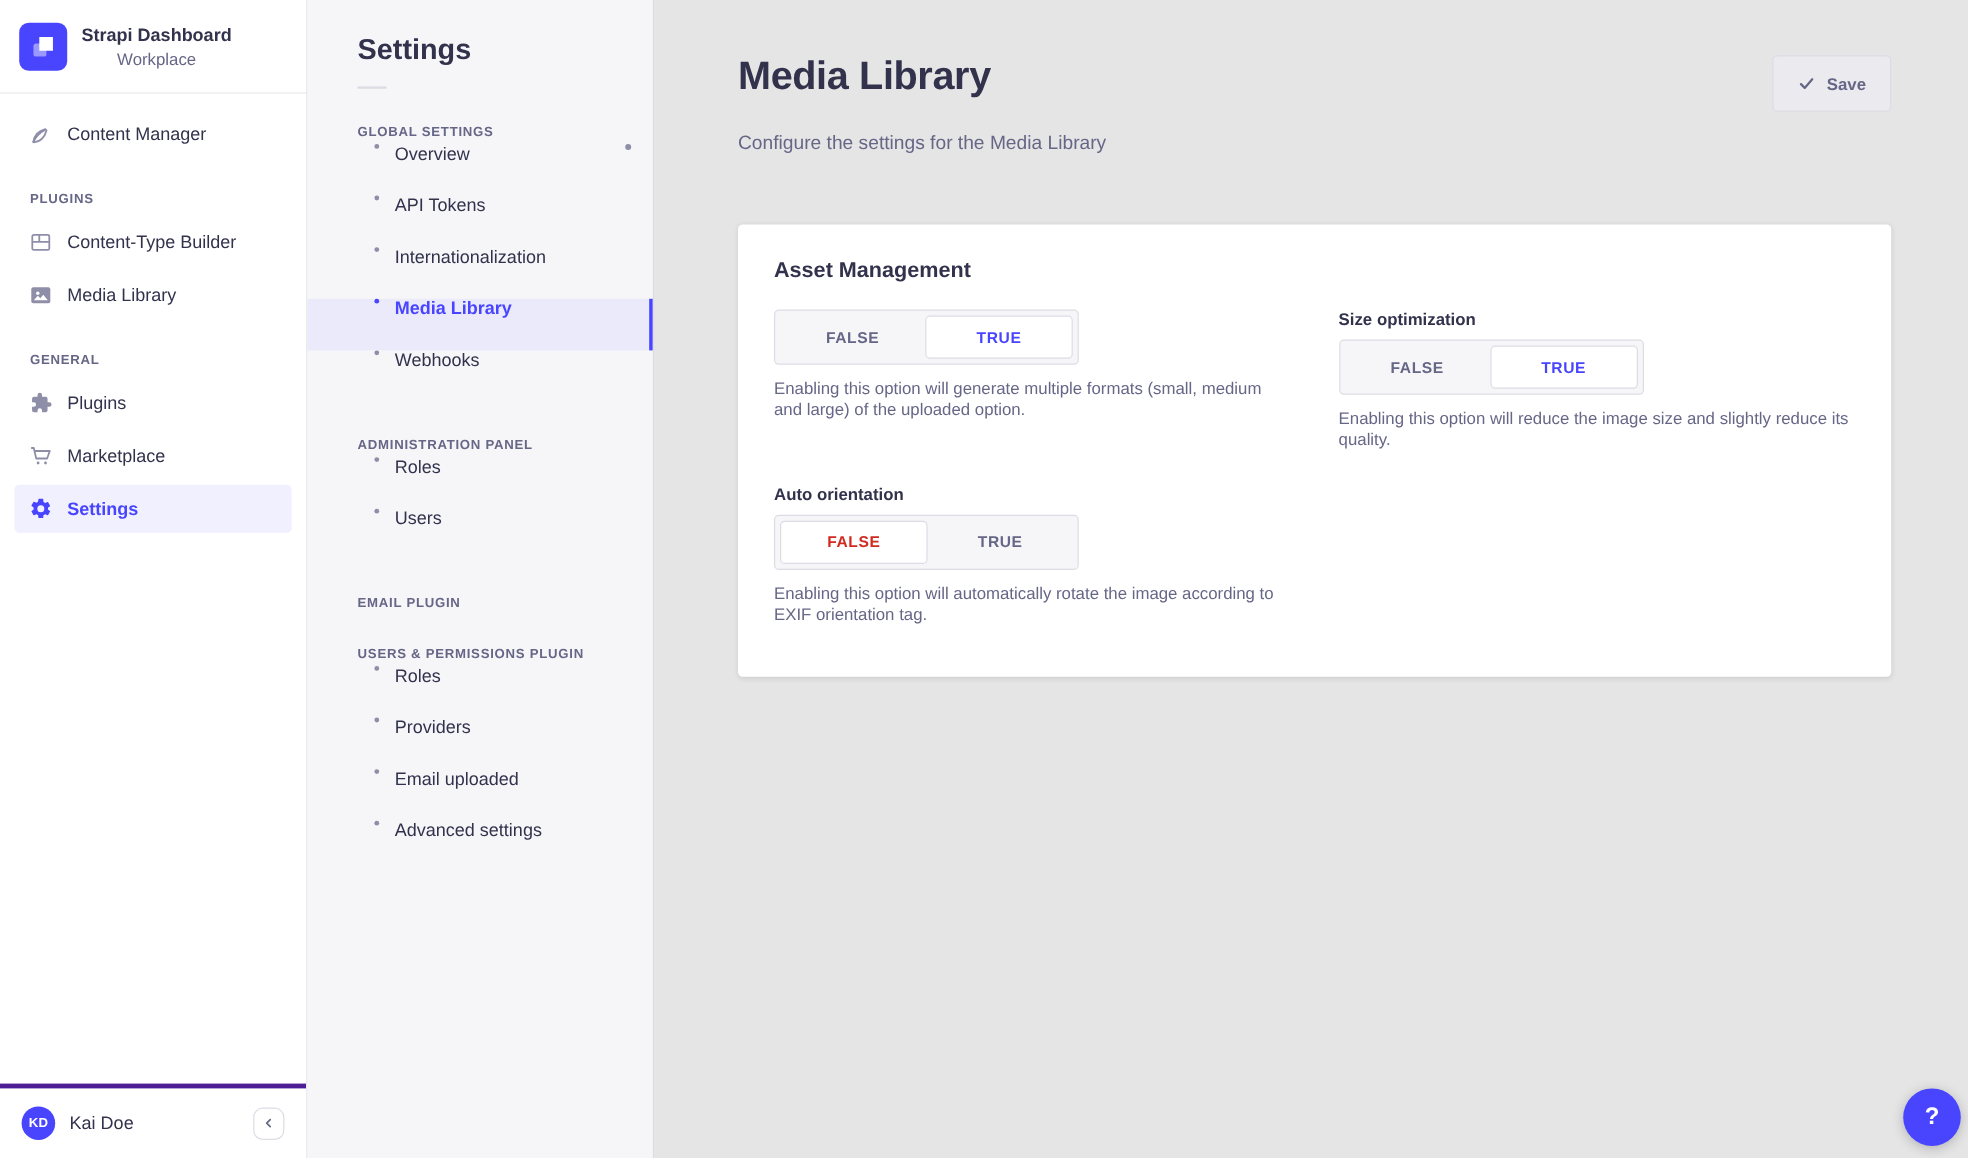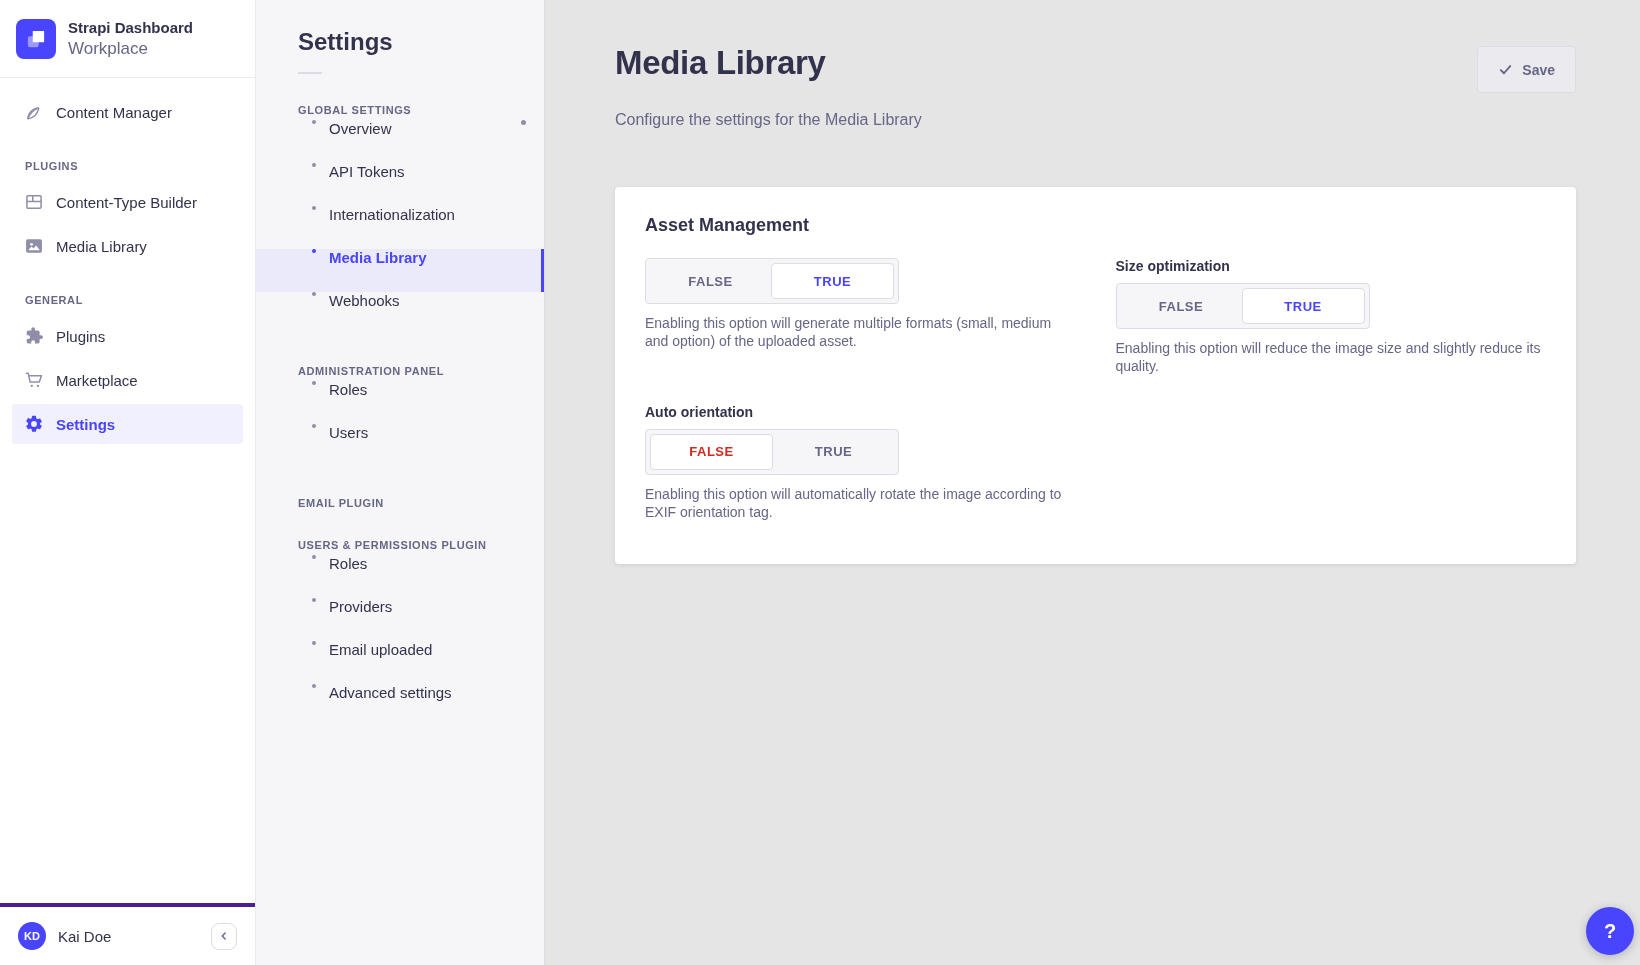--- a/index.html
+++ b/index.html
@@ -5,21 +5,21 @@
   * { margin:0; padding:0; box-sizing:border-box; }
   html,body { width:1640px; height:965px; font-family:"Liberation Sans", sans-serif; }
   .app { width:1640px; height:965px; display:flex; background:#e5e5e5; position:relative; overflow:hidden; }
 
   
   .sidebar { width:256px; background:#FFFFFF; border-right:1px solid #EAEAEF; display:flex; flex-direction:column; }
   .logo-row { display:flex; align-items:center; gap:12px; padding:0 16px; height:78px; border-bottom:1px solid #EAEAEF; }
   .logo { width:40px; height:40px; border-radius:8px; background:#4945FF; display:flex; align-items:center; justify-content:center; flex:0 0 auto; }
   .logo svg { width:26px; height:26px; }
   .app-name { font-size:15px; font-weight:bold; color:#32324D; line-height:1.2; }
-  .app-sub { font-size:17px; color:#666687; margin-top:2px; }
+  .app-sub { font-size:14px; color:#666687; margin-top:2px;text-align:center; }
 
   .main-nav { flex:1; padding:14px 12px; }
   .nav-item { display:flex; align-items:center; gap:12px; padding:10px 12px; border-radius:4px; font-size:15px; color:#32324D; cursor:pointer; }
   .nav-item + .nav-item { margin-top:4px; }
   .nav-icon { width:20px; height:20px; color:#8E8EA9; display:flex; }
   .nav-icon svg { width:20px; height:20px; }
   .nav-item.active { background:#F0F0FF; color:#4945FF; font-weight:bold; }
   .nav-item.active .nav-icon { color:#4945FF; }
   .nav-section-header { font-size:11px; font-weight:bold; letter-spacing:.6px; color:#666687; margin:28px 0 10px 13px; }
 
@@ -234,21 +234,21 @@
     </div>
 
     <section class="card">
       <h2 class="card-title">Asset Management</h2>
       <div class="fields" id="fields">
           <div class="field">
       <div class="toggle">
         <div class="toggle-opt ">FALSE</div>
               <div class="toggle-opt selected opt-true">TRUE</div>
       </div>
-      <div class="field-desc">Enabling this option will generate multiple formats (small, medium and option) of the uploaded asset.</div>
+      <div class="field-desc">Enabling this option will generate multiple formats (small, medium and large) of the uploaded option.</div>
     </div>
           <div class="field">
       <div class="field-label">Size optimization</div>
       <div class="toggle">
         <div class="toggle-opt ">FALSE</div>
               <div class="toggle-opt selected opt-true">TRUE</div>
       </div>
       <div class="field-desc">Enabling this option will reduce the image size and slightly reduce its quality.</div>
     </div>
           <div class="field">

